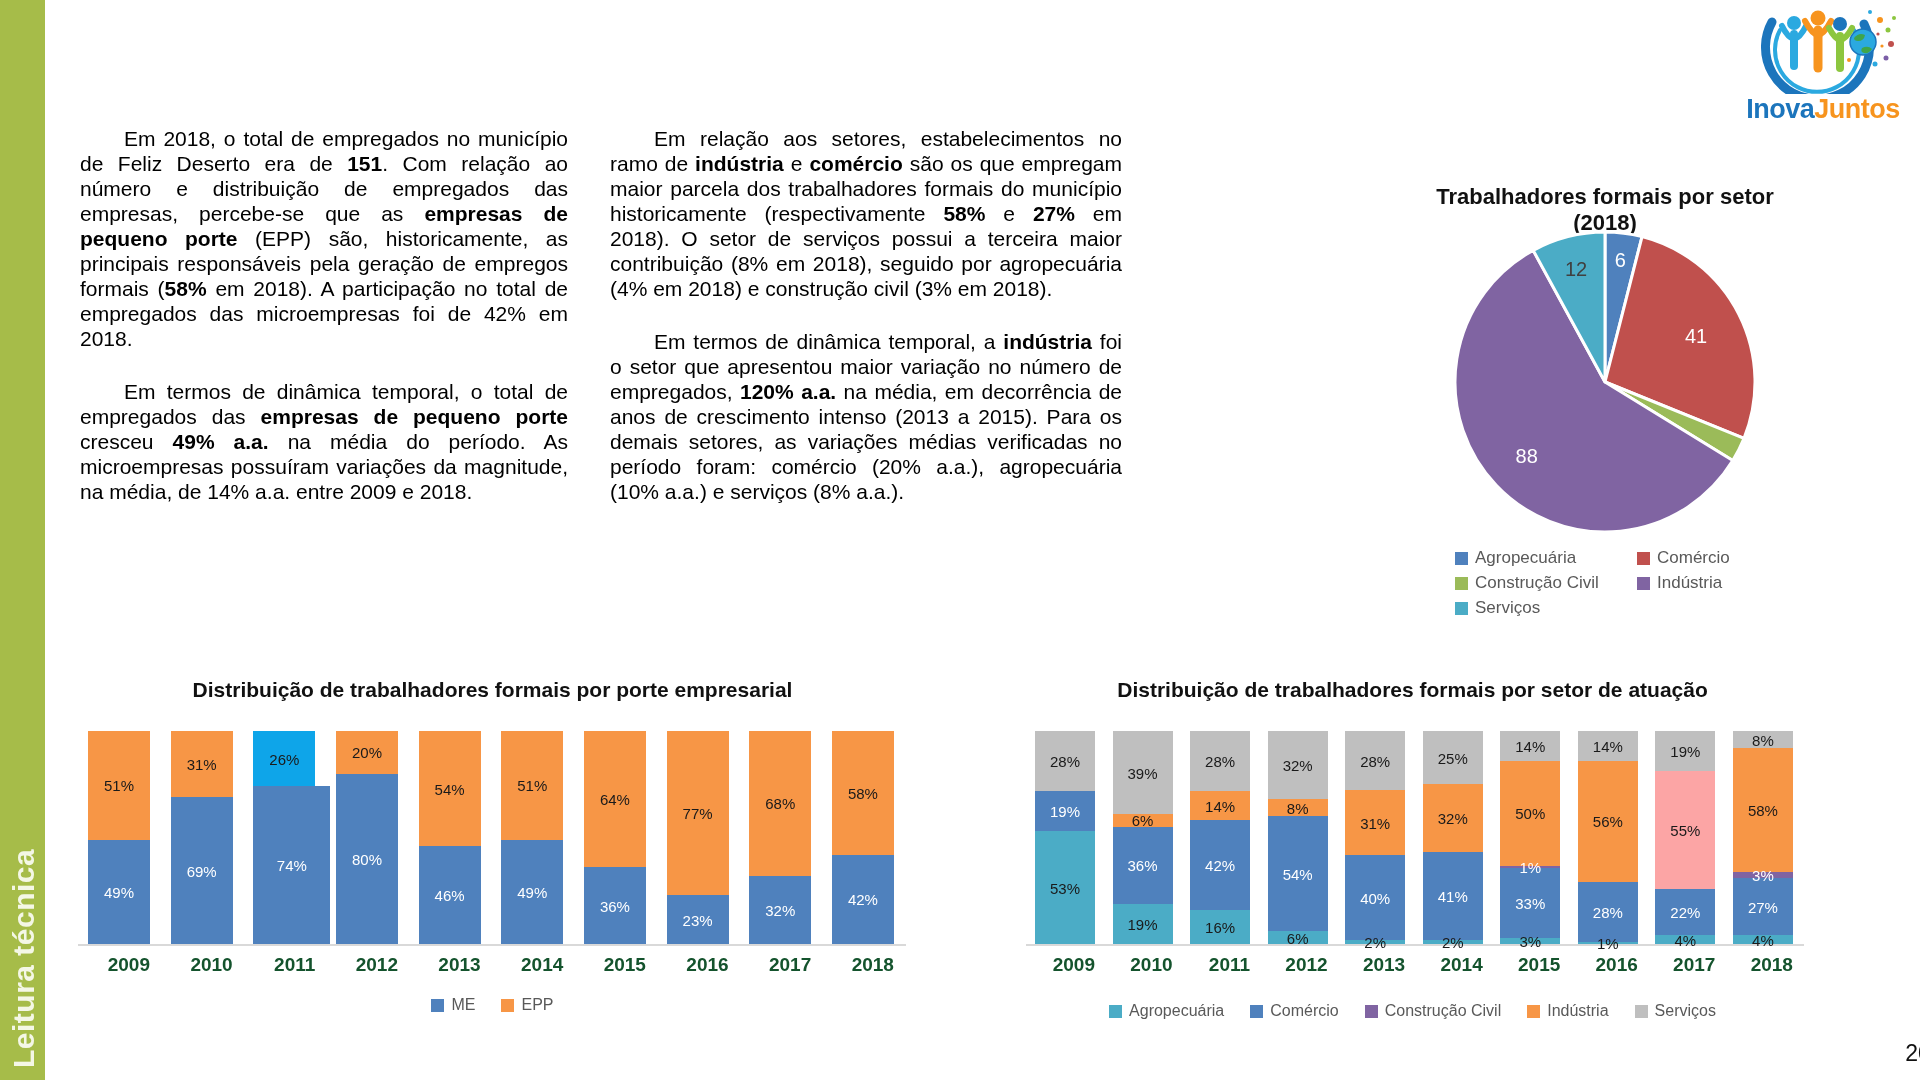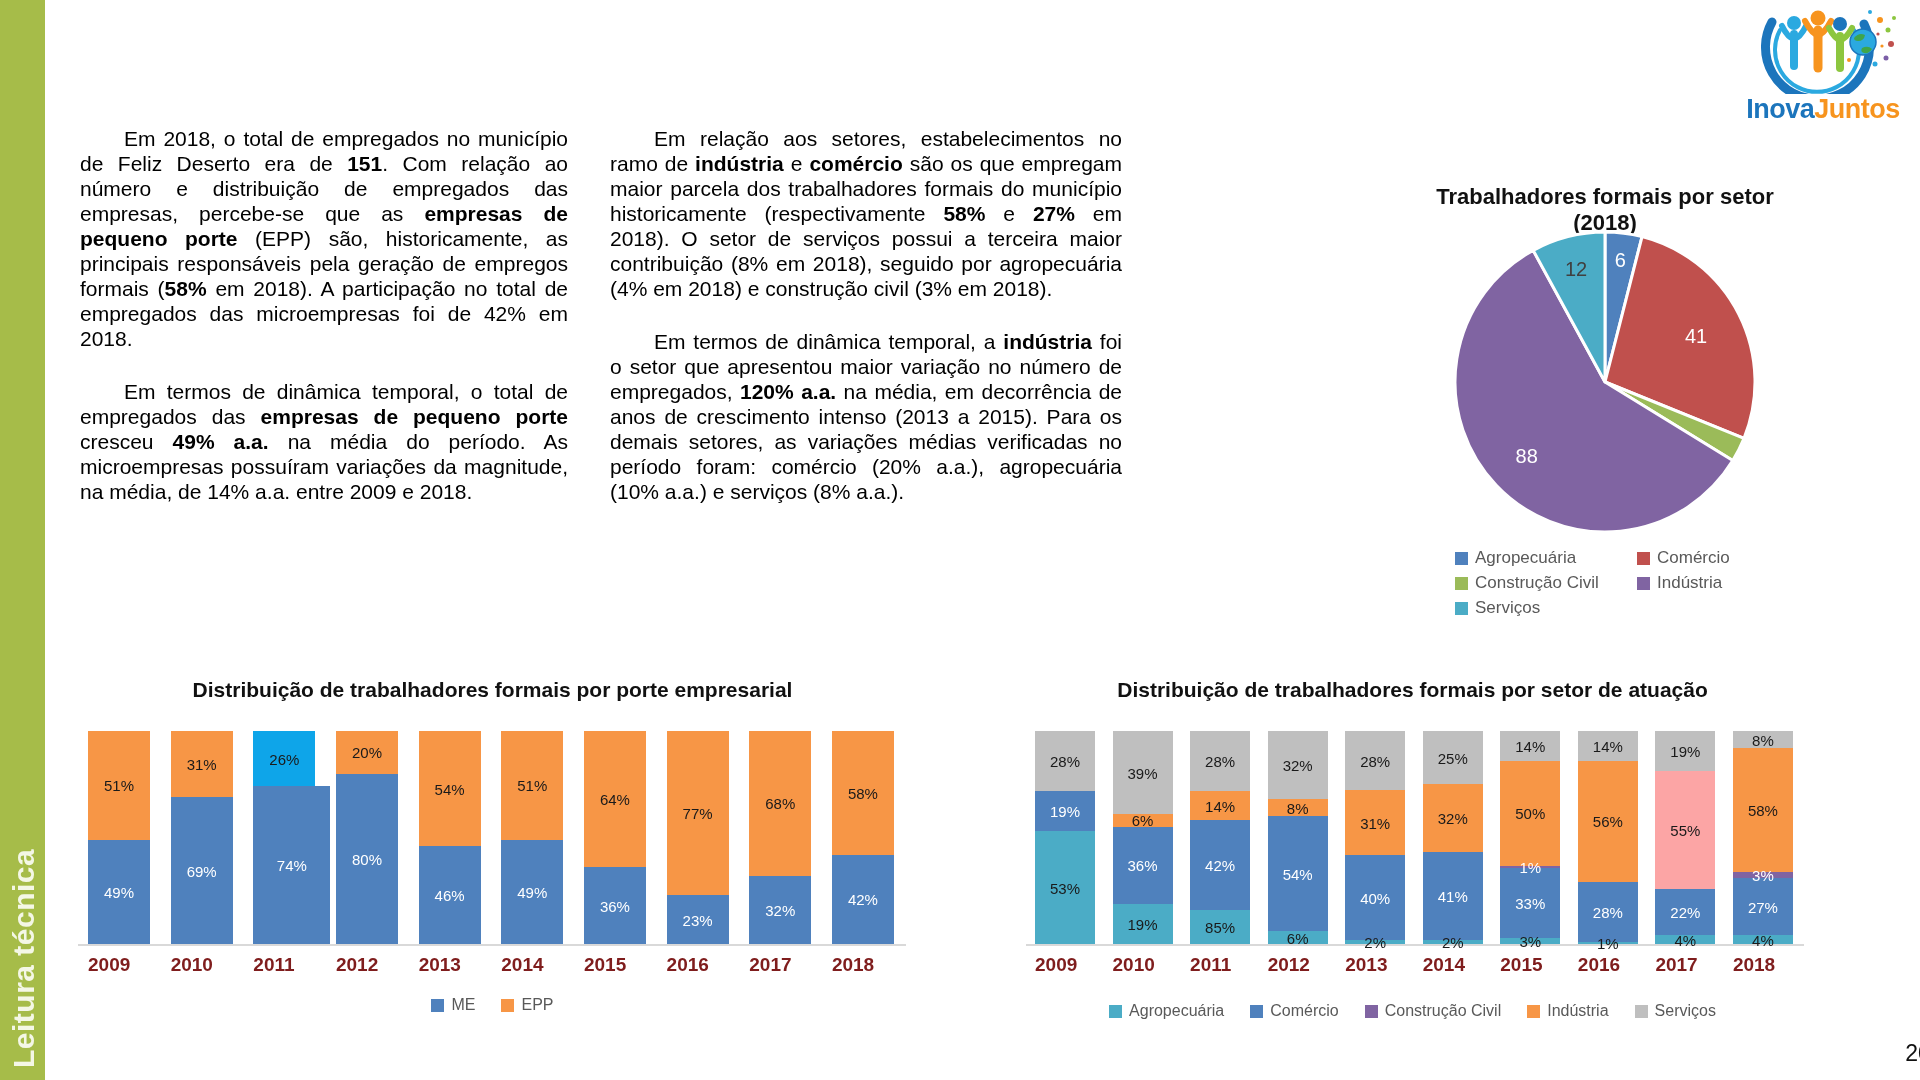--- a/index.html
+++ b/index.html
@@ -40,21 +40,21 @@
   #bars-right .bar-col{width:60px;}
   .bar-seg{position:relative;width:100%;}
   .bar-seg-label{position:absolute;left:50%;top:50%;transform:translate(-50%,-50%);
         font-size:15px;white-space:nowrap;z-index:2;}
   .axis-line{position:absolute;height:2px;background:#D9D9D9;top:944px;}
   #axis-left{left:78px;width:828px;}
   #axis-right{left:1026px;width:778px;}
   .years{position:absolute;top:954px;display:flex;justify-content:space-between;}
   #years-left{left:88px;width:806px;}
   #years-right{left:1035px;width:758px;}
-  .year{text-align:left;font-size:19px;font-weight:bold;color:#7f1d1d;}
+  .year{text-align:right;font-size:19px;font-weight:bold;color:#14532d;}
   #years-left .year{width:62px;}
   #years-right .year{width:60px;}
   .bar-legend{position:absolute;display:flex;justify-content:center;align-items:flex-end;
         gap:26px;font-size:16px;color:#595959;}
   #legend-left{left:85px;width:815px;top:996px;}
   #legend-right{left:1025px;width:775px;top:1002px;}
   
   .logo{position:absolute;left:1742px;top:6px;width:162px;text-align:center;}
   .logo-text{font-size:27px;font-weight:bold;letter-spacing:-0.5px;margin-top:-4px;}
   
@@ -286,21 +286,21 @@
         </div>
         <div class="bar-seg" style="height: 6%; background: rgb(247, 150, 70);">
           <span class="bar-seg-label" style="color: rgb(26, 26, 26);">6%</span>
         </div>
         <div class="bar-seg" style="height: 39%; background: rgb(191, 191, 191);">
           <span class="bar-seg-label" style="color: rgb(26, 26, 26);">39%</span>
         </div>
       </div>
       <div class="bar-col">
         <div class="bar-seg" style="height: 16%; background: rgb(75, 172, 198);">
-          <span class="bar-seg-label" style="color: rgb(26, 26, 26);">85%</span>
+          <span class="bar-seg-label" style="color: rgb(26, 26, 26);">16%</span>
         </div>
         <div class="bar-seg" style="height: 42%; background: rgb(79, 129, 189);">
           <span class="bar-seg-label" style="color: rgb(255, 255, 255);">42%</span>
         </div>
         <div class="bar-seg" style="height: 14%; background: rgb(247, 150, 70);">
           <span class="bar-seg-label" style="color: rgb(26, 26, 26);">14%</span>
         </div>
         <div class="bar-seg" style="height: 28%; background: rgb(191, 191, 191);">
           <span class="bar-seg-label" style="color: rgb(26, 26, 26);">28%</span>
         </div>

